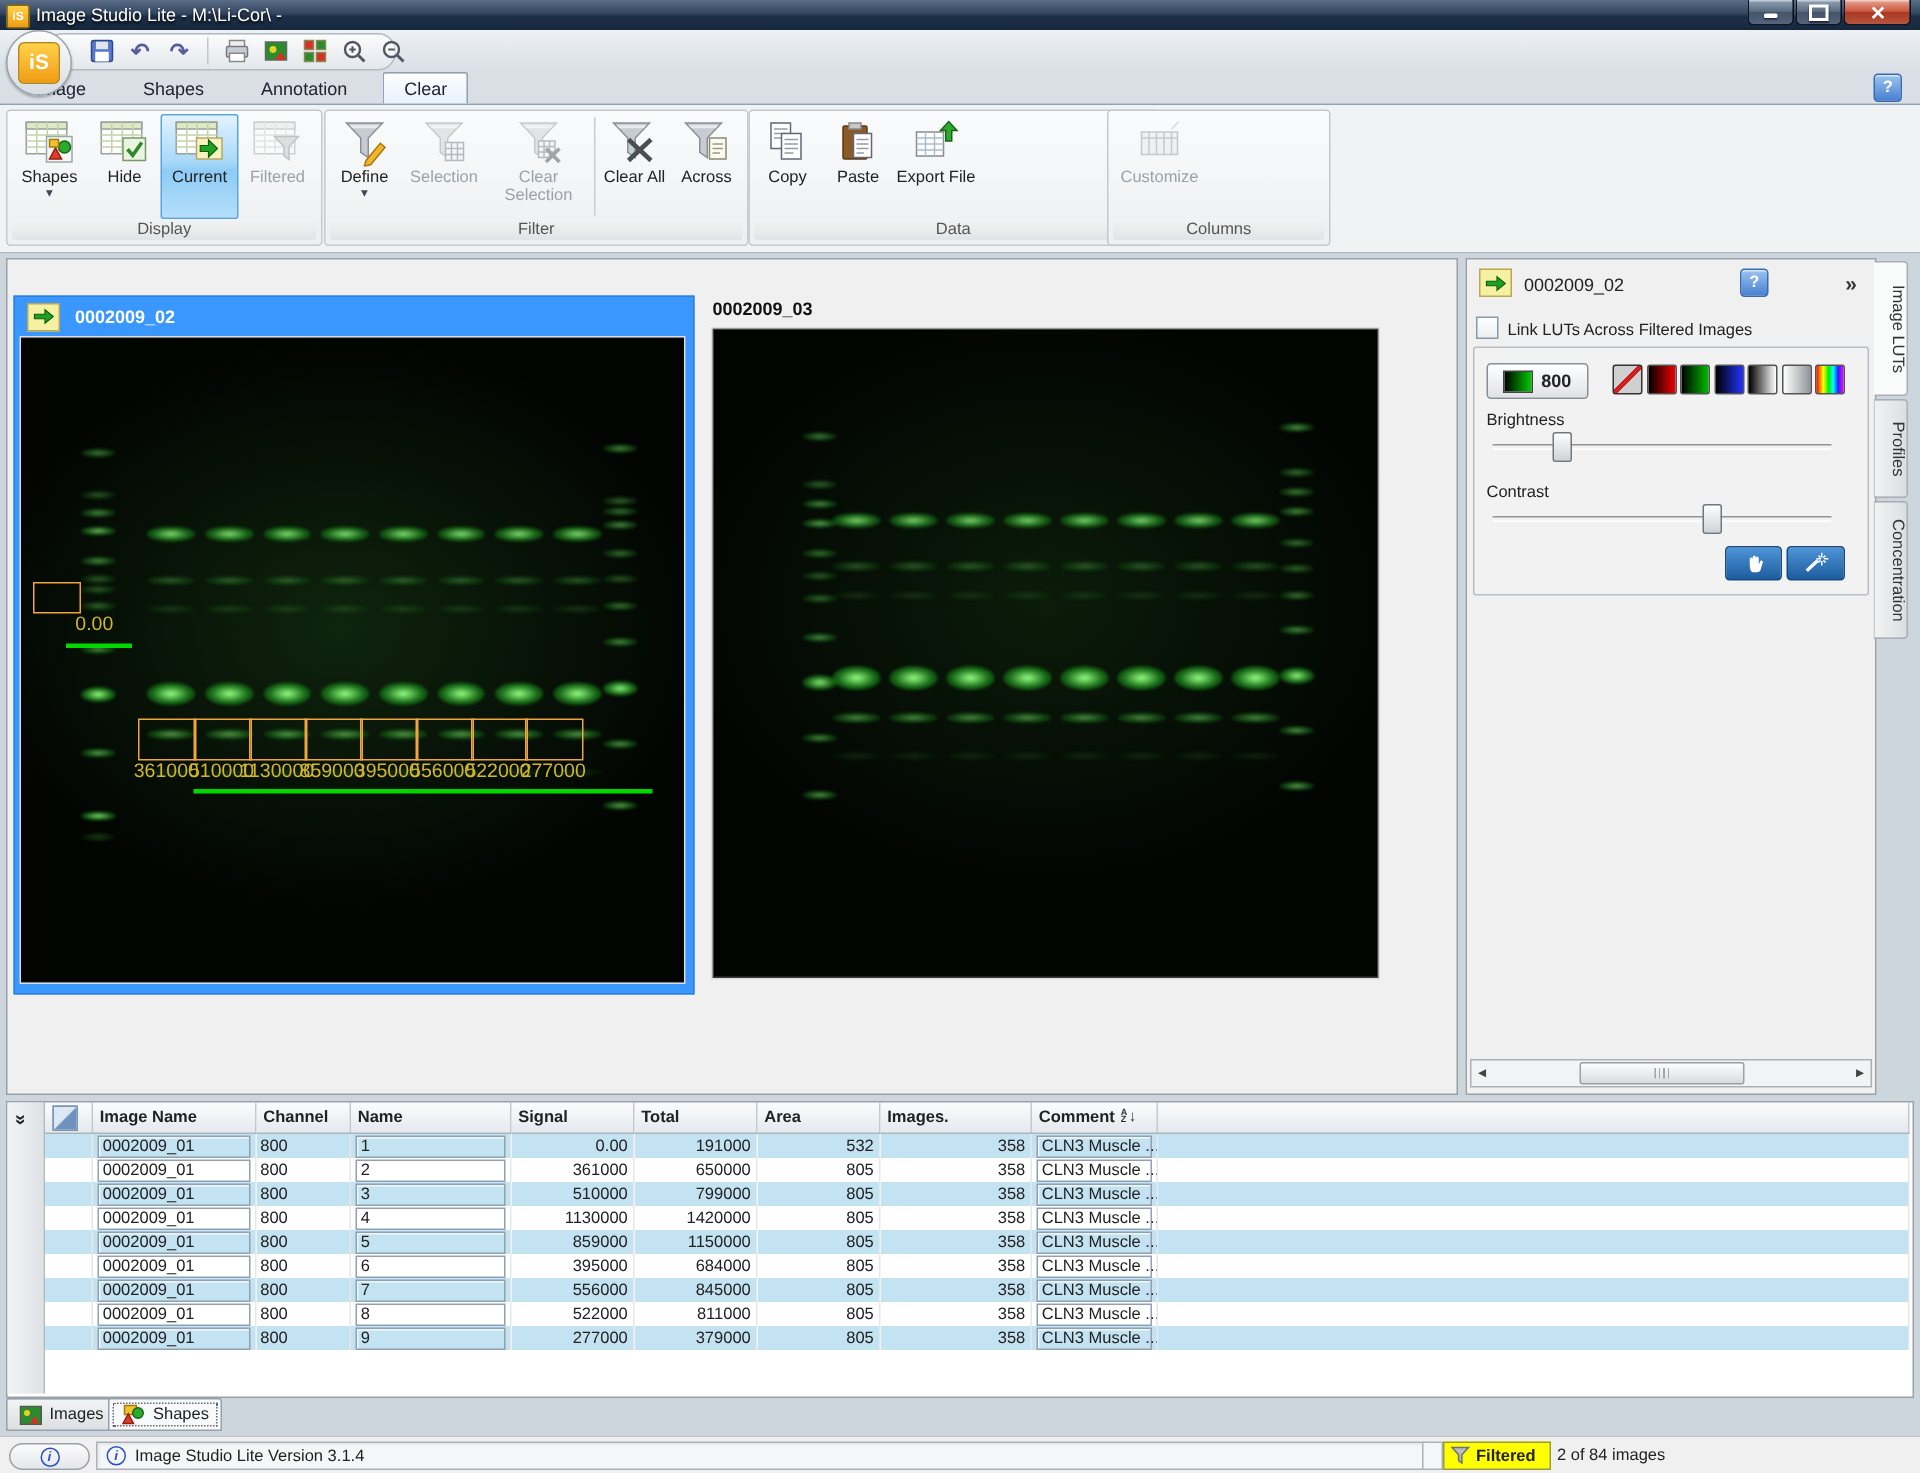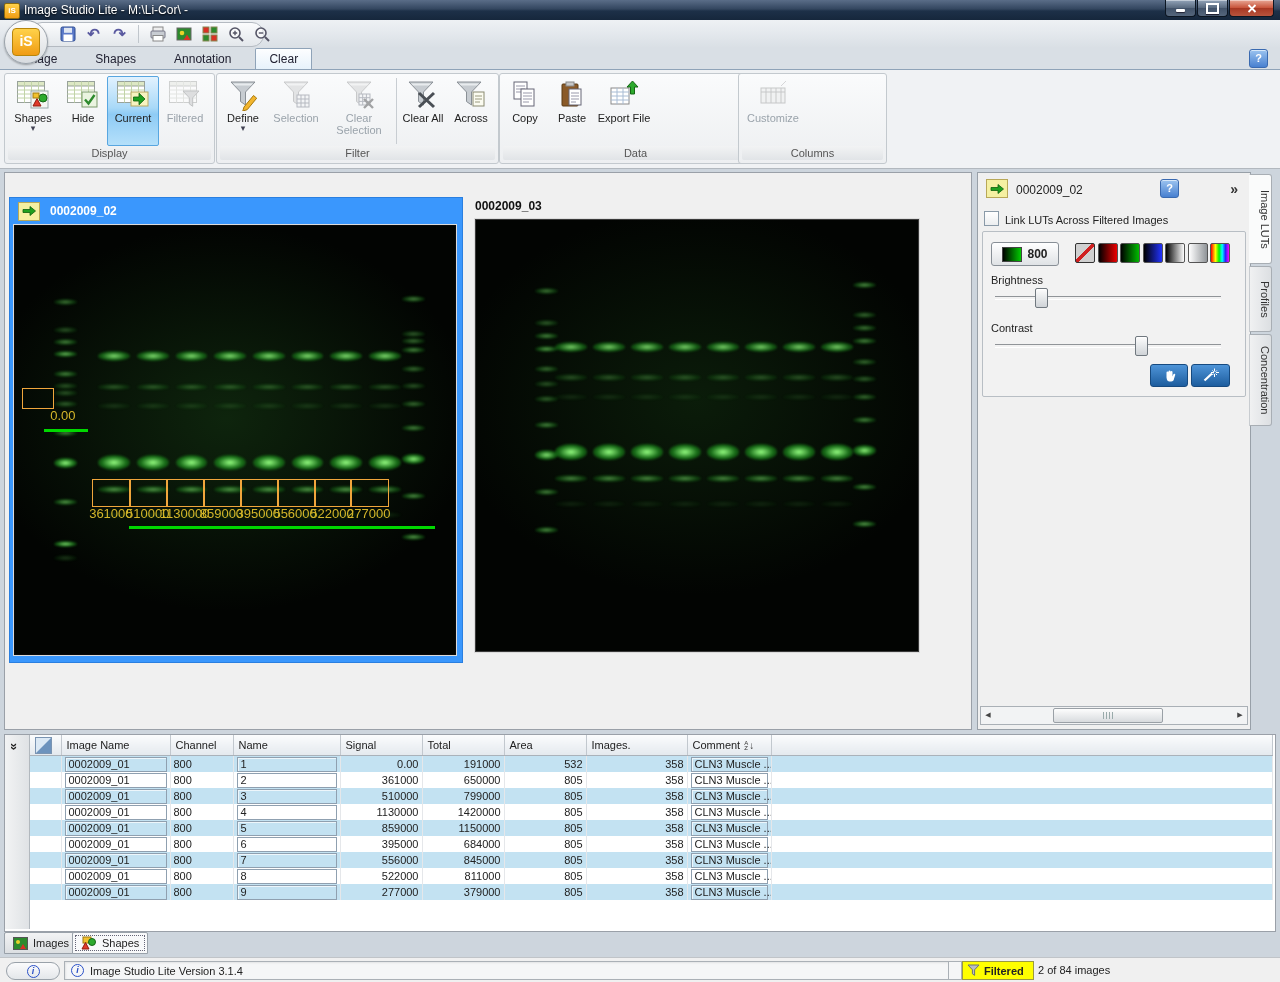--- a/index.html
+++ b/index.html
@@ -136,21 +136,21 @@
 
   
   #tablearea{left:4px;top:734px;width:1270px;height:196px;background:#fff;border:1px solid #9aa0a8;}
   #collapse-strip{position:absolute;left:0;top:0;width:24px;height:194px;
     background:linear-gradient(90deg,#f2f3f4,#dfe2e5);border-right:1px solid #b2b8be;}
   #collapse-chevron{position:absolute;left:6px;top:4px;transform:rotate(90deg);font-weight:bold;
     font-size:13px;color:#222;}
   #datatable{position:absolute;left:25px;top:0;border-collapse:collapse;table-layout:fixed;width:1243px;
     font-size:11px;}
   #datatable th{height:20px;background:linear-gradient(#fbfcfd,#e4e9ee);border-right:1px solid #c2c8ce;
-    border-bottom:1px solid #aab2ba;font-weight:normal;text-align:left;padding:0 5px;white-space:nowrap;overflow:hidden;}
+    border-bottom:1px solid #aab2ba;font-weight:bold;text-align:left;padding:0 5px;white-space:nowrap;overflow:hidden;}
   #datatable td{height:16px;padding:0 3px;border-right:1px solid rgba(150,160,170,.25);white-space:nowrap;
     overflow:hidden;}
   #datatable tr.alt{background:#c3e2f2;}
   .num{text-align:right;}
   .cellbox{border:1px solid #8fa0b0;height:13px;line-height:13px;padding:0 3px;
     box-shadow:inset 1px 1px 0 rgba(255,255,255,.7);}
   .hicon{width:15px;height:15px;background:linear-gradient(135deg,#dce9f5 48%,#6d93bd 52%);
     border:1px solid #7a94b2;}
   .sortwrap{display:inline-flex;align-items:center;gap:1px;margin-left:4px;vertical-align:middle;}
   .sortAZ{display:inline-flex;flex-direction:column;font-size:6px;line-height:5px;color:#333;}

